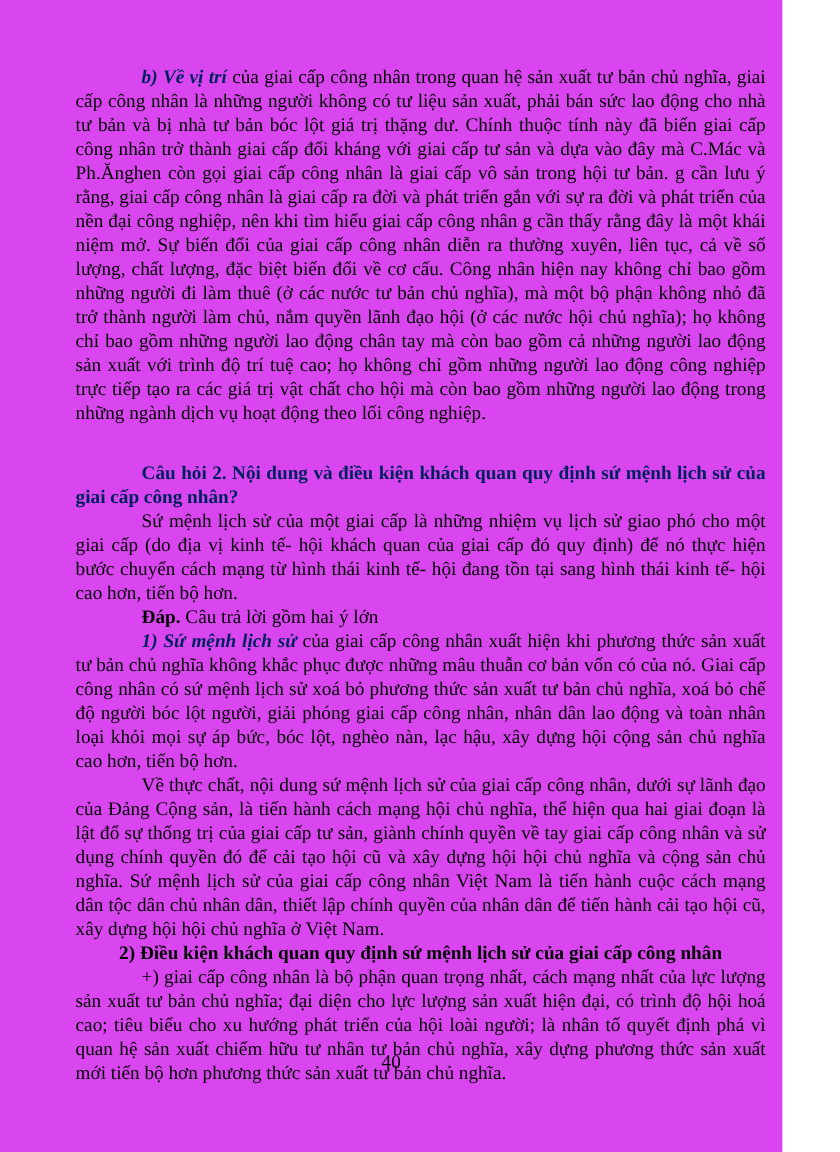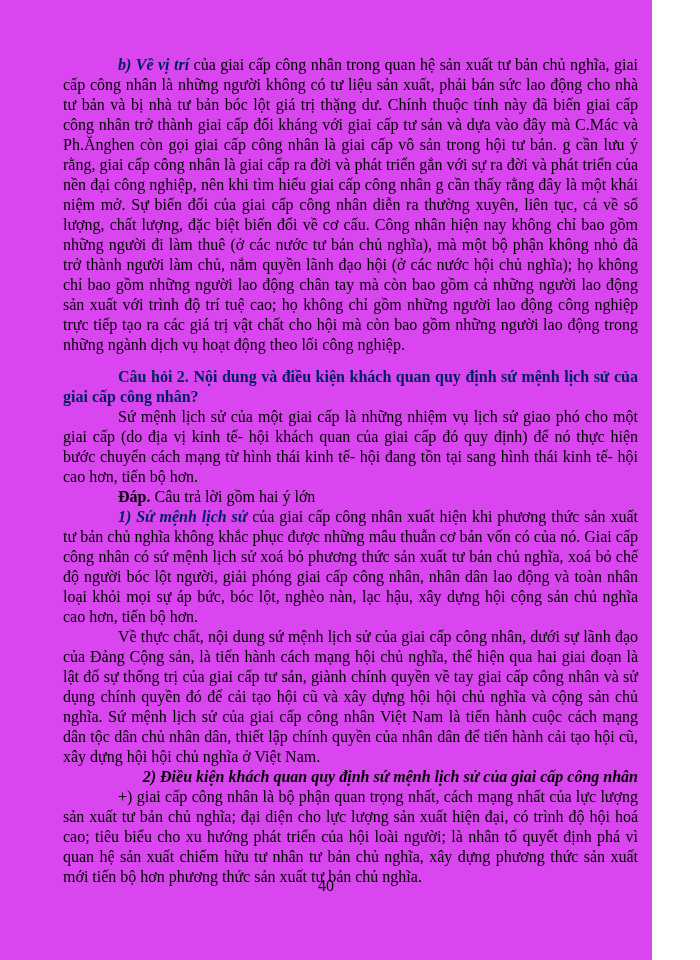--- a/index.html
+++ b/index.html
@@ -31,31 +31,30 @@
     text-indent: 55px;
   }
   .lead-bi {
     font-weight: bold;
     font-style: italic;
   }
   .lead-b {
     font-weight: bold;
   }
   .q-heading {
-    margin: 12px 0 0 0;
+    margin: 30px 0 0 0;
     text-indent: 55px;
     font-weight: bold;
     color: #002060;
   }
   .sub-heading {
     margin: 0;
     text-indent: 0;
     font-weight: bold;
-    font-style: italic;
-    text-align: right;
+    text-align: center;
   }
   .blue {
     color: #002060;
   }
   .footer {
     position: absolute;
     top: 876px;
     left: 0;
     width: 100%;
     text-align: center;

